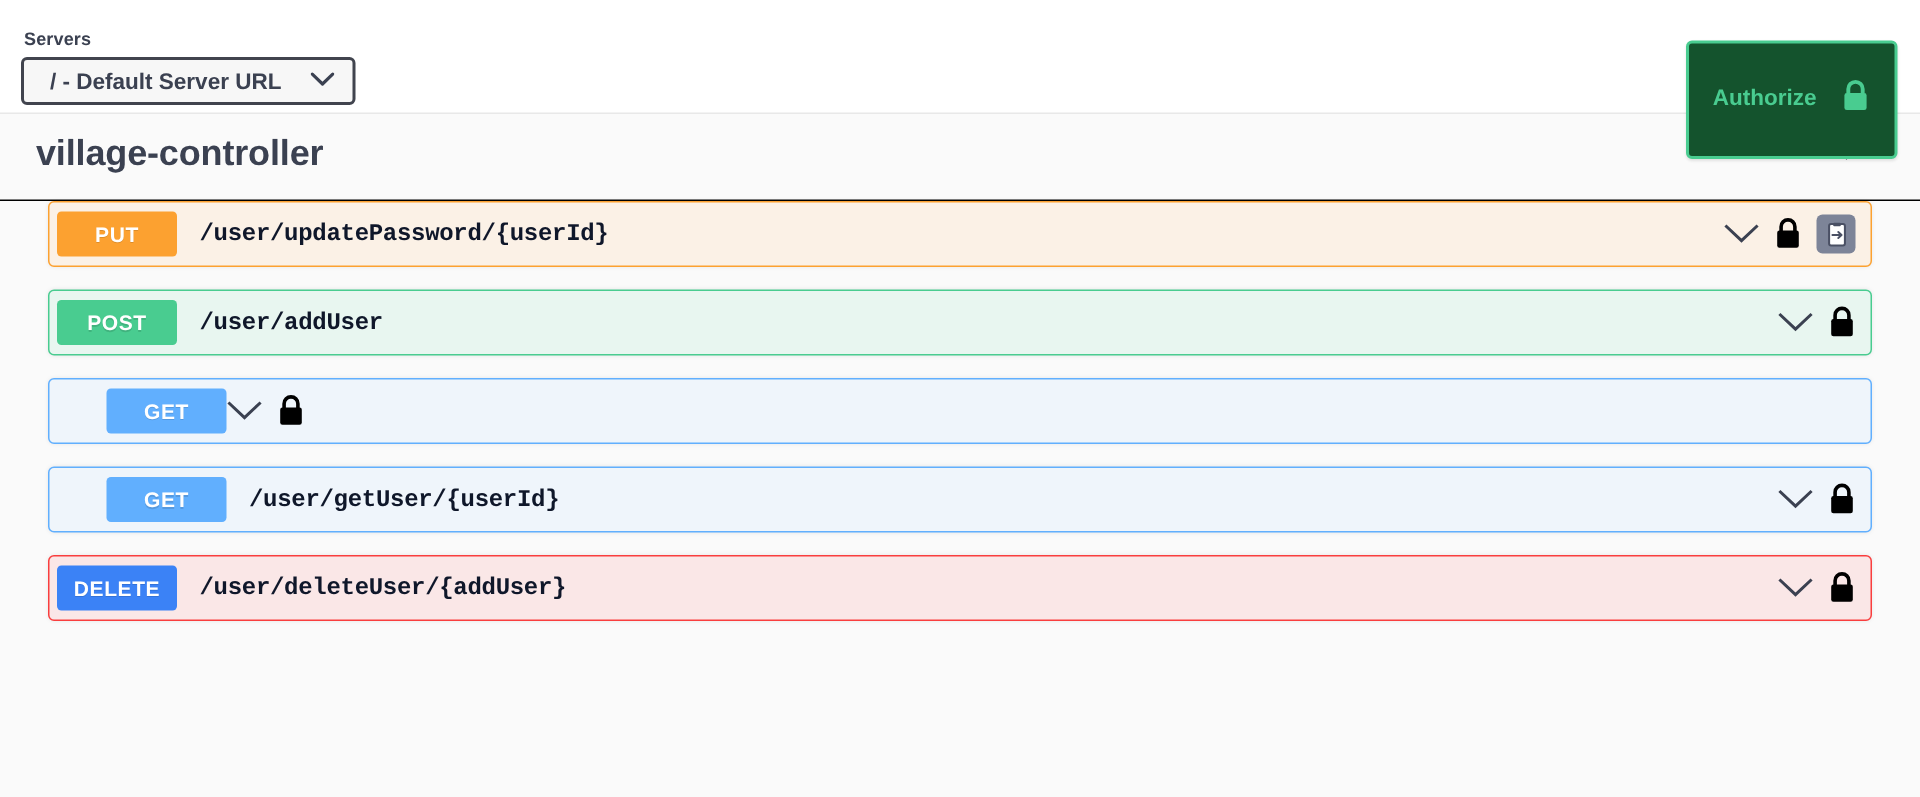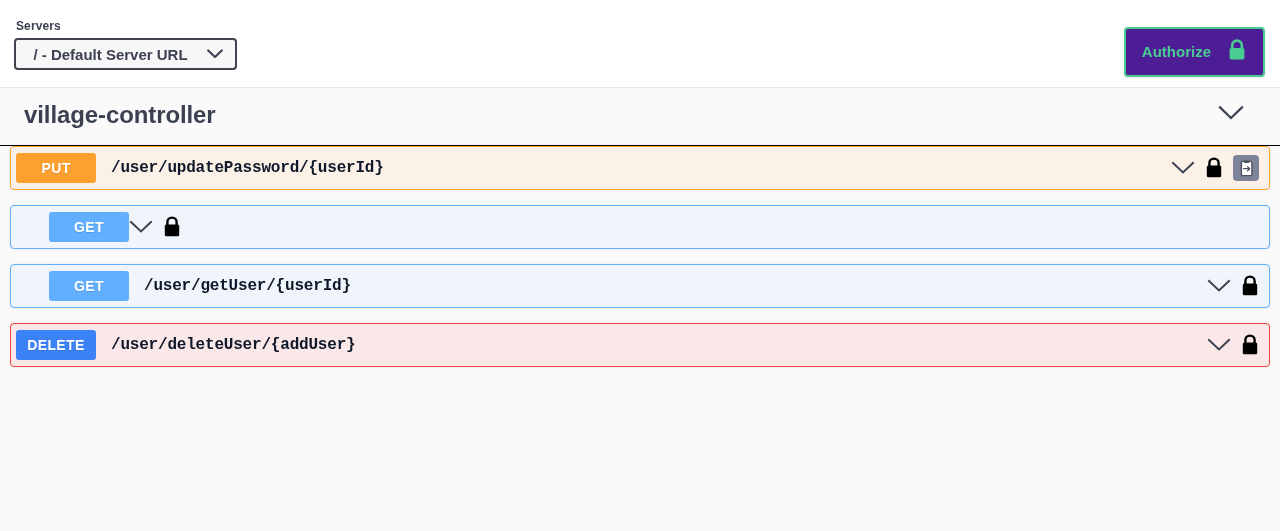--- a/index.html
+++ b/index.html
@@ -11,21 +11,21 @@
     height: 531px;
     overflow: hidden;
     background: #fafafa;
     font-family: "Liberation Sans", sans-serif;
     -webkit-font-smoothing: antialiased;
   }
 
   
   .scheme-wrapper {
     background: #ffffff;
-    height: 88px;
+    height: 76px;
     border-bottom: 1px solid #e8e8e8;
     position: relative;
   }
   .scheme-inner {
     max-width: 1280px;
     padding: 0 14px;
     height: 100%;
     display: flex;
     align-items: flex-start;
     justify-content: space-between;
@@ -69,28 +69,28 @@
   }
 
   .auth-wrapper {
     padding-top: 27px;
     padding-right: 1px;
   }
   .authorize-btn {
     display: inline-flex;
     align-items: center;
     gap: 16px;
-    background: #4c1d95;
+    background: #14532d;
     border: 2px solid #49cc90;
     border-radius: 4px;
     color: #49cc90;
     font-family: "Liberation Sans", sans-serif;
     font-size: 15px;
     font-weight: bold;
-    padding: 10px 16px;
+    padding: 24px 16px;
     line-height: 1.1;
     cursor: pointer;
     box-shadow: 0 1px 2px rgba(0,0,0,0.10);
   }
   .authorize-btn .lock-svg { display: block; }
 
   
   .swagger-body {
     background: #fafafa;
     padding-top: 0;
@@ -108,21 +108,21 @@
   }
   .opblock-tag .tag-name {
     font-family: "Liberation Sans", sans-serif;
     font-size: 24px;
     font-weight: bold;
     color: #3b4151;
     letter-spacing: -0.1px;
   }
   .tag-arrow { margin-right: 22px; display:block; }
 
-  .operations-list { padding: 0 10px; }
+  .operations-list { padding: 0 32px; }
 
   .opblock {
     display: flex;
     align-items: center;
     border-radius: 4px;
     border: 1px solid transparent;
     margin-bottom: 15px;
     min-height: 44px;
     padding: 5px 0 5px 5px;
     box-shadow: 0 0 3px rgba(0,0,0,0.08);
@@ -256,20 +256,37 @@
             <svg width="17" height="17" viewBox="0 0 20 20" xmlns="http://www.w3.org/2000/svg">
               <rect x="4" y="1.6" width="12.4" height="16.8" rx="1.6" fill="#ffffff" stroke="#4a5064" stroke-width="1.6"></rect>
               <rect x="7.2" y="0.6" width="6" height="2.8" rx="0.9" fill="#4a5064"></rect>
               <path d="M6.6 10.2H13.2" stroke="#4a5064" stroke-width="1.5" stroke-linecap="round"></path>
               <path d="M11.2 7.8L13.8 10.2L11.2 12.6" fill="none" stroke="#4a5064" stroke-width="1.5" stroke-linecap="round" stroke-linejoin="round"></path>
             </svg>
           </button>
         </span>
       </div>
 
+      <div class="opblock opblock-post">
+        <span class="method">POST</span>
+        <span class="path">/user/addUser</span>
+        <span class="right-icons">
+          <button class="chev-btn">
+            <svg width="24" height="14" viewBox="0 0 24 14" fill="none" xmlns="http://www.w3.org/2000/svg">
+              <path d="M2 2L12 11.4L22 2" stroke="#3b4151" stroke-width="2" stroke-linecap="square"></path>
+            </svg>
+          </button>
+          <button class="lock-btn">
+            <svg width="18" height="22" viewBox="0 0 18 22" xmlns="http://www.w3.org/2000/svg">
+              <path d="M4.4 9V6.1C4.4 3.6 6.4 1.6 9 1.6C11.6 1.6 13.6 3.6 13.6 6.1V9" fill="none" stroke="#000" stroke-width="2.4"></path>
+              <rect x="1.8" y="8.6" width="14.4" height="11.6" rx="1.5" fill="#000"></rect>
+            </svg>
+          </button>
+        </span>
+      </div>
 
       <div class="opblock opblock-get">
         <span class="method">GET</span>
         <span class="right-icons">
           <button class="chev-btn">
             <svg width="24" height="14" viewBox="0 0 24 14" fill="none" xmlns="http://www.w3.org/2000/svg">
               <path d="M2 2L12 11.4L22 2" stroke="#3b4151" stroke-width="2" stroke-linecap="square"></path>
             </svg>
           </button>
           <button class="lock-btn">

